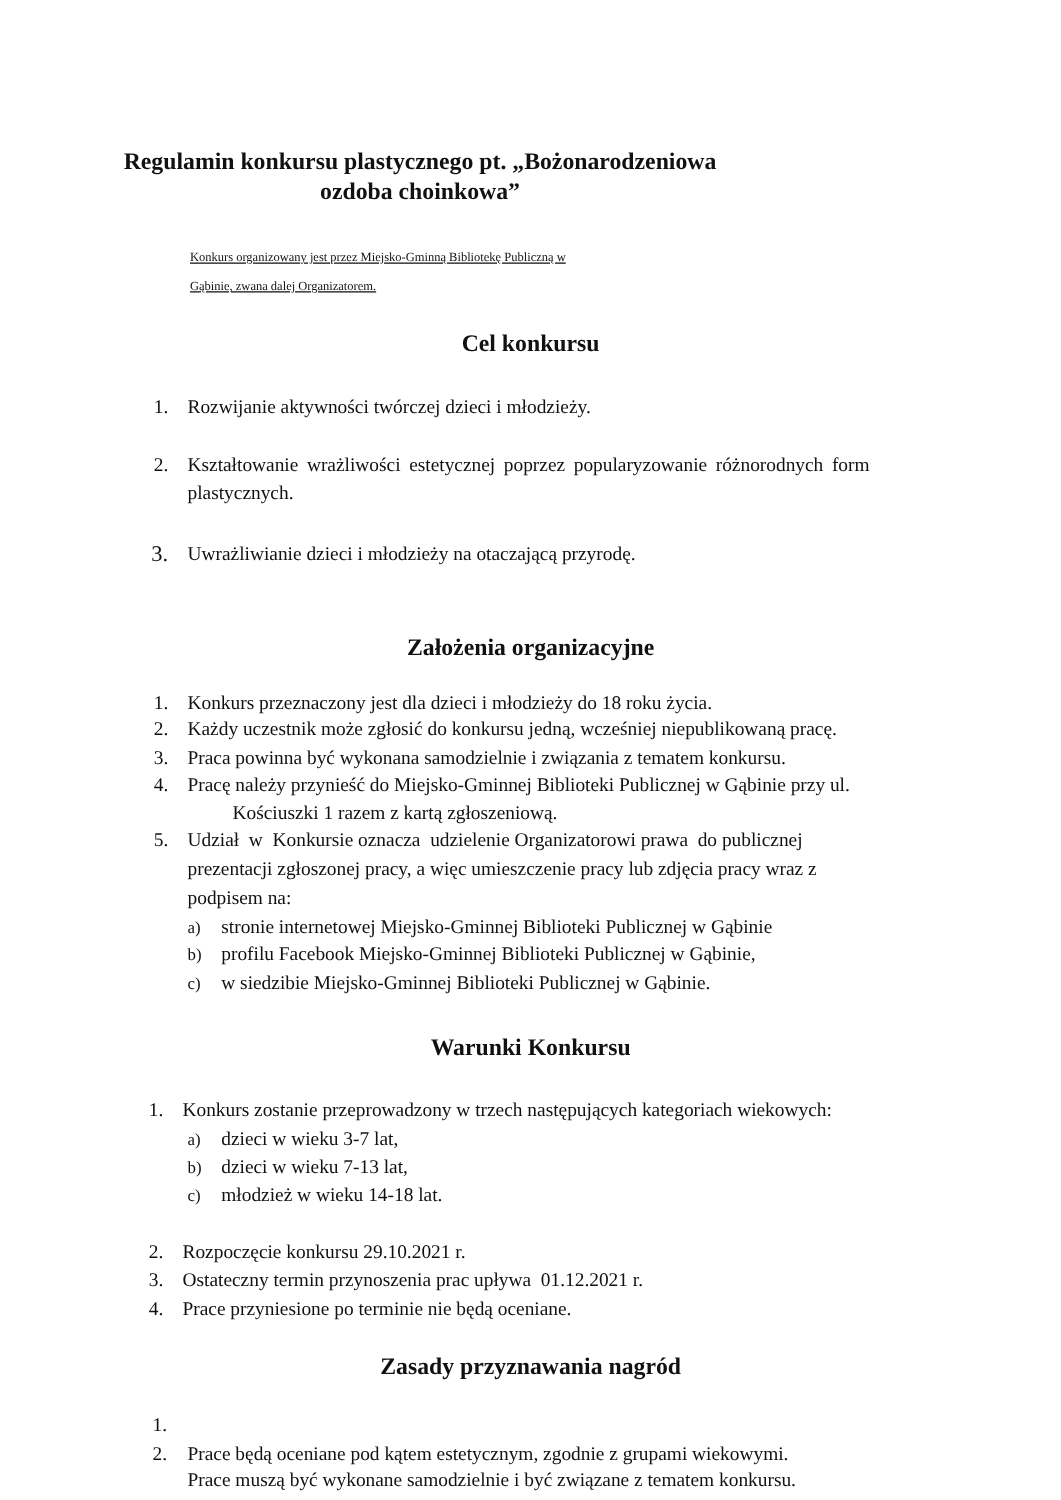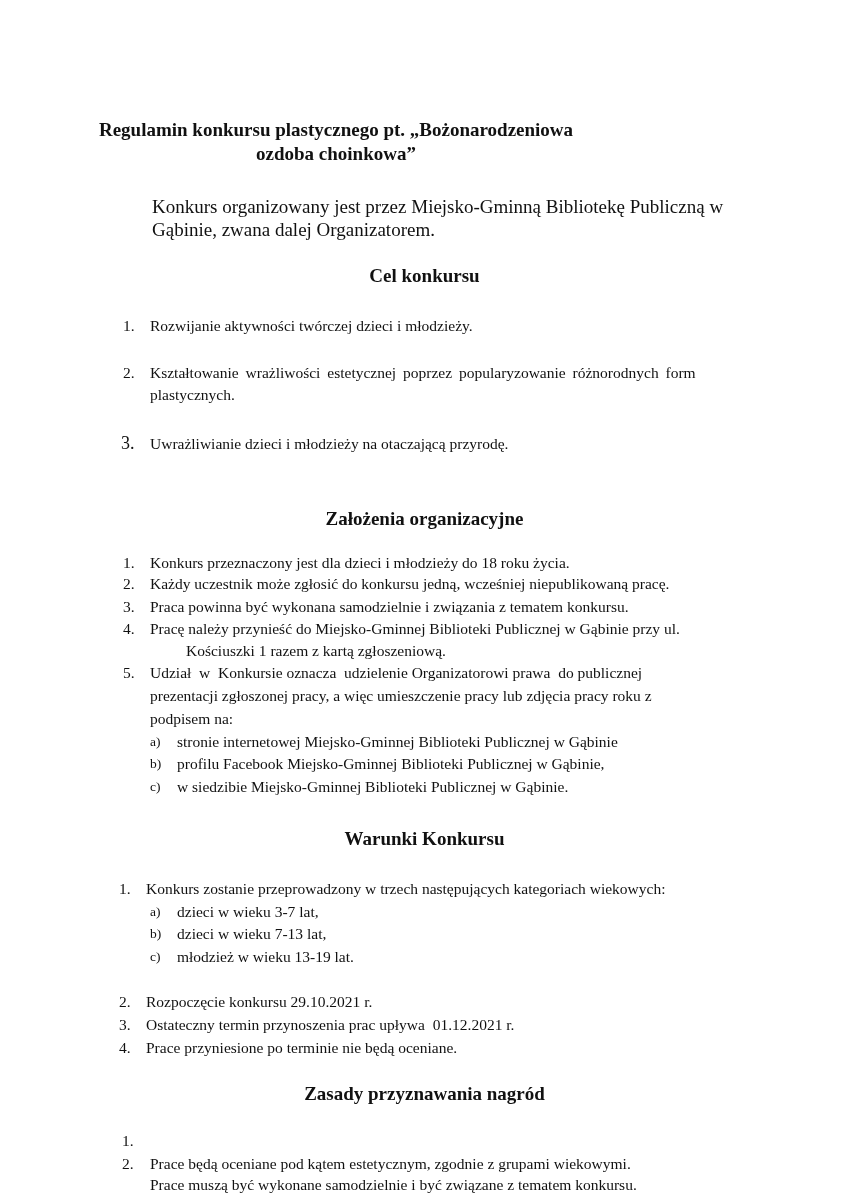--- a/index.html
+++ b/index.html
@@ -10,21 +10,21 @@
   }
   .abs { position: absolute; white-space: nowrap; }
   .title {
     font-weight: bold; font-size: 19px; text-align: center;
     left: 0; width: 672px; line-height: 24px;
   }
   .h2 {
     font-weight: bold; font-size: 19px; text-align: center;
     left: 0; width: 849px; line-height: 24px;
   }
-  .body { font-size: 19px; line-height: 22px; }
+  .body { font-size: 10px; line-height: 22px; text-decoration: underline; }
   .num { position: absolute; font-size: 15.5px; line-height: 22px; }
   .txt { position: absolute; font-size: 15.5px; line-height: 22px; white-space: nowrap; }
   .just { white-space: normal; text-align: justify; text-align-last: left; }
   .sub { position: absolute; font-size: 13.5px; line-height: 22px; }
 </style>
 </head>
 <body>
 
 <div class="abs title" style="top:118px;">Regulamin konkursu plastycznego pt. „Bożonarodzeniowa</div>
 <div class="abs title" style="top:142px;">ozdoba choinkowa”</div>
@@ -66,21 +66,21 @@
     <span class="txt" style="left:150px; top:596px;">Praca powinna być wykonana samodzielnie i związania z tematem konkursu.</span>
   </div>
   <div>
     <span class="num" style="left:123px; top:618px;">4.</span>
     <span class="txt just" style="left:150px; top:618px; width:597px;">Pracę należy przynieść do Miejsko-Gminnej Biblioteki Publicznej w Gąbinie przy ul.</span>
     <span class="txt" style="left:150px; top:640px;margin-left:36px;">Kościuszki 1 razem z kartą zgłoszeniową.</span>
   </div>
   <div>
     <span class="num" style="left:123px; top:662px;">5.</span>
     <span class="txt" style="left:150px; top:662px; white-space:pre;">Udział  w  Konkursie oznacza  udzielenie Organizatorowi prawa  do publicznej</span>
-    <span class="txt" style="left:150px; top:685px;">prezentacji zgłoszonej pracy, a więc umieszczenie pracy lub zdjęcia pracy roku z</span>
+    <span class="txt" style="left:150px; top:685px;">prezentacji zgłoszonej pracy, a więc umieszczenie pracy lub zdjęcia pracy wraz z</span>
     <span class="txt" style="left:150px; top:708px;">podpisem na:</span>
 
     <div>
       <span class="sub" style="left:150px; top:731px;">a)</span>
       <span class="txt" style="left:177px; top:731px;">stronie internetowej Miejsko-Gminnej Biblioteki Publicznej w Gąbinie</span>
     </div>
     <div>
       <span class="sub" style="left:150px; top:753px;">b)</span>
       <span class="txt" style="left:177px; top:753px;">profilu Facebook Miejsko-Gminnej Biblioteki Publicznej w Gąbinie,</span>
     </div>
@@ -101,21 +101,21 @@
     <div>
       <span class="sub" style="left:150px; top:901px;">a)</span>
       <span class="txt" style="left:177px; top:901px;">dzieci w wieku 3-7 lat,</span>
     </div>
     <div>
       <span class="sub" style="left:150px; top:923px;">b)</span>
       <span class="txt" style="left:177px; top:923px;">dzieci w wieku 7-13 lat,</span>
     </div>
     <div>
       <span class="sub" style="left:150px; top:946px;">c)</span>
-      <span class="txt" style="left:177px; top:946px;">młodzież w wieku 13-19 lat.</span>
+      <span class="txt" style="left:177px; top:946px;">młodzież w wieku 14-18 lat.</span>
     </div>
   </div>
   <div>
     <span class="num" style="left:119px; top:991px;">2.</span>
     <span class="txt" style="left:146px; top:991px;">Rozpoczęcie konkursu 29.10.2021 r.</span>
   </div>
   <div>
     <span class="num" style="left:119px; top:1014px;">3.</span>
     <span class="txt" style="left:146px; top:1014px; white-space:pre;">Ostateczny termin przynoszenia prac upływa  01.12.2021 r.</span>
   </div>

